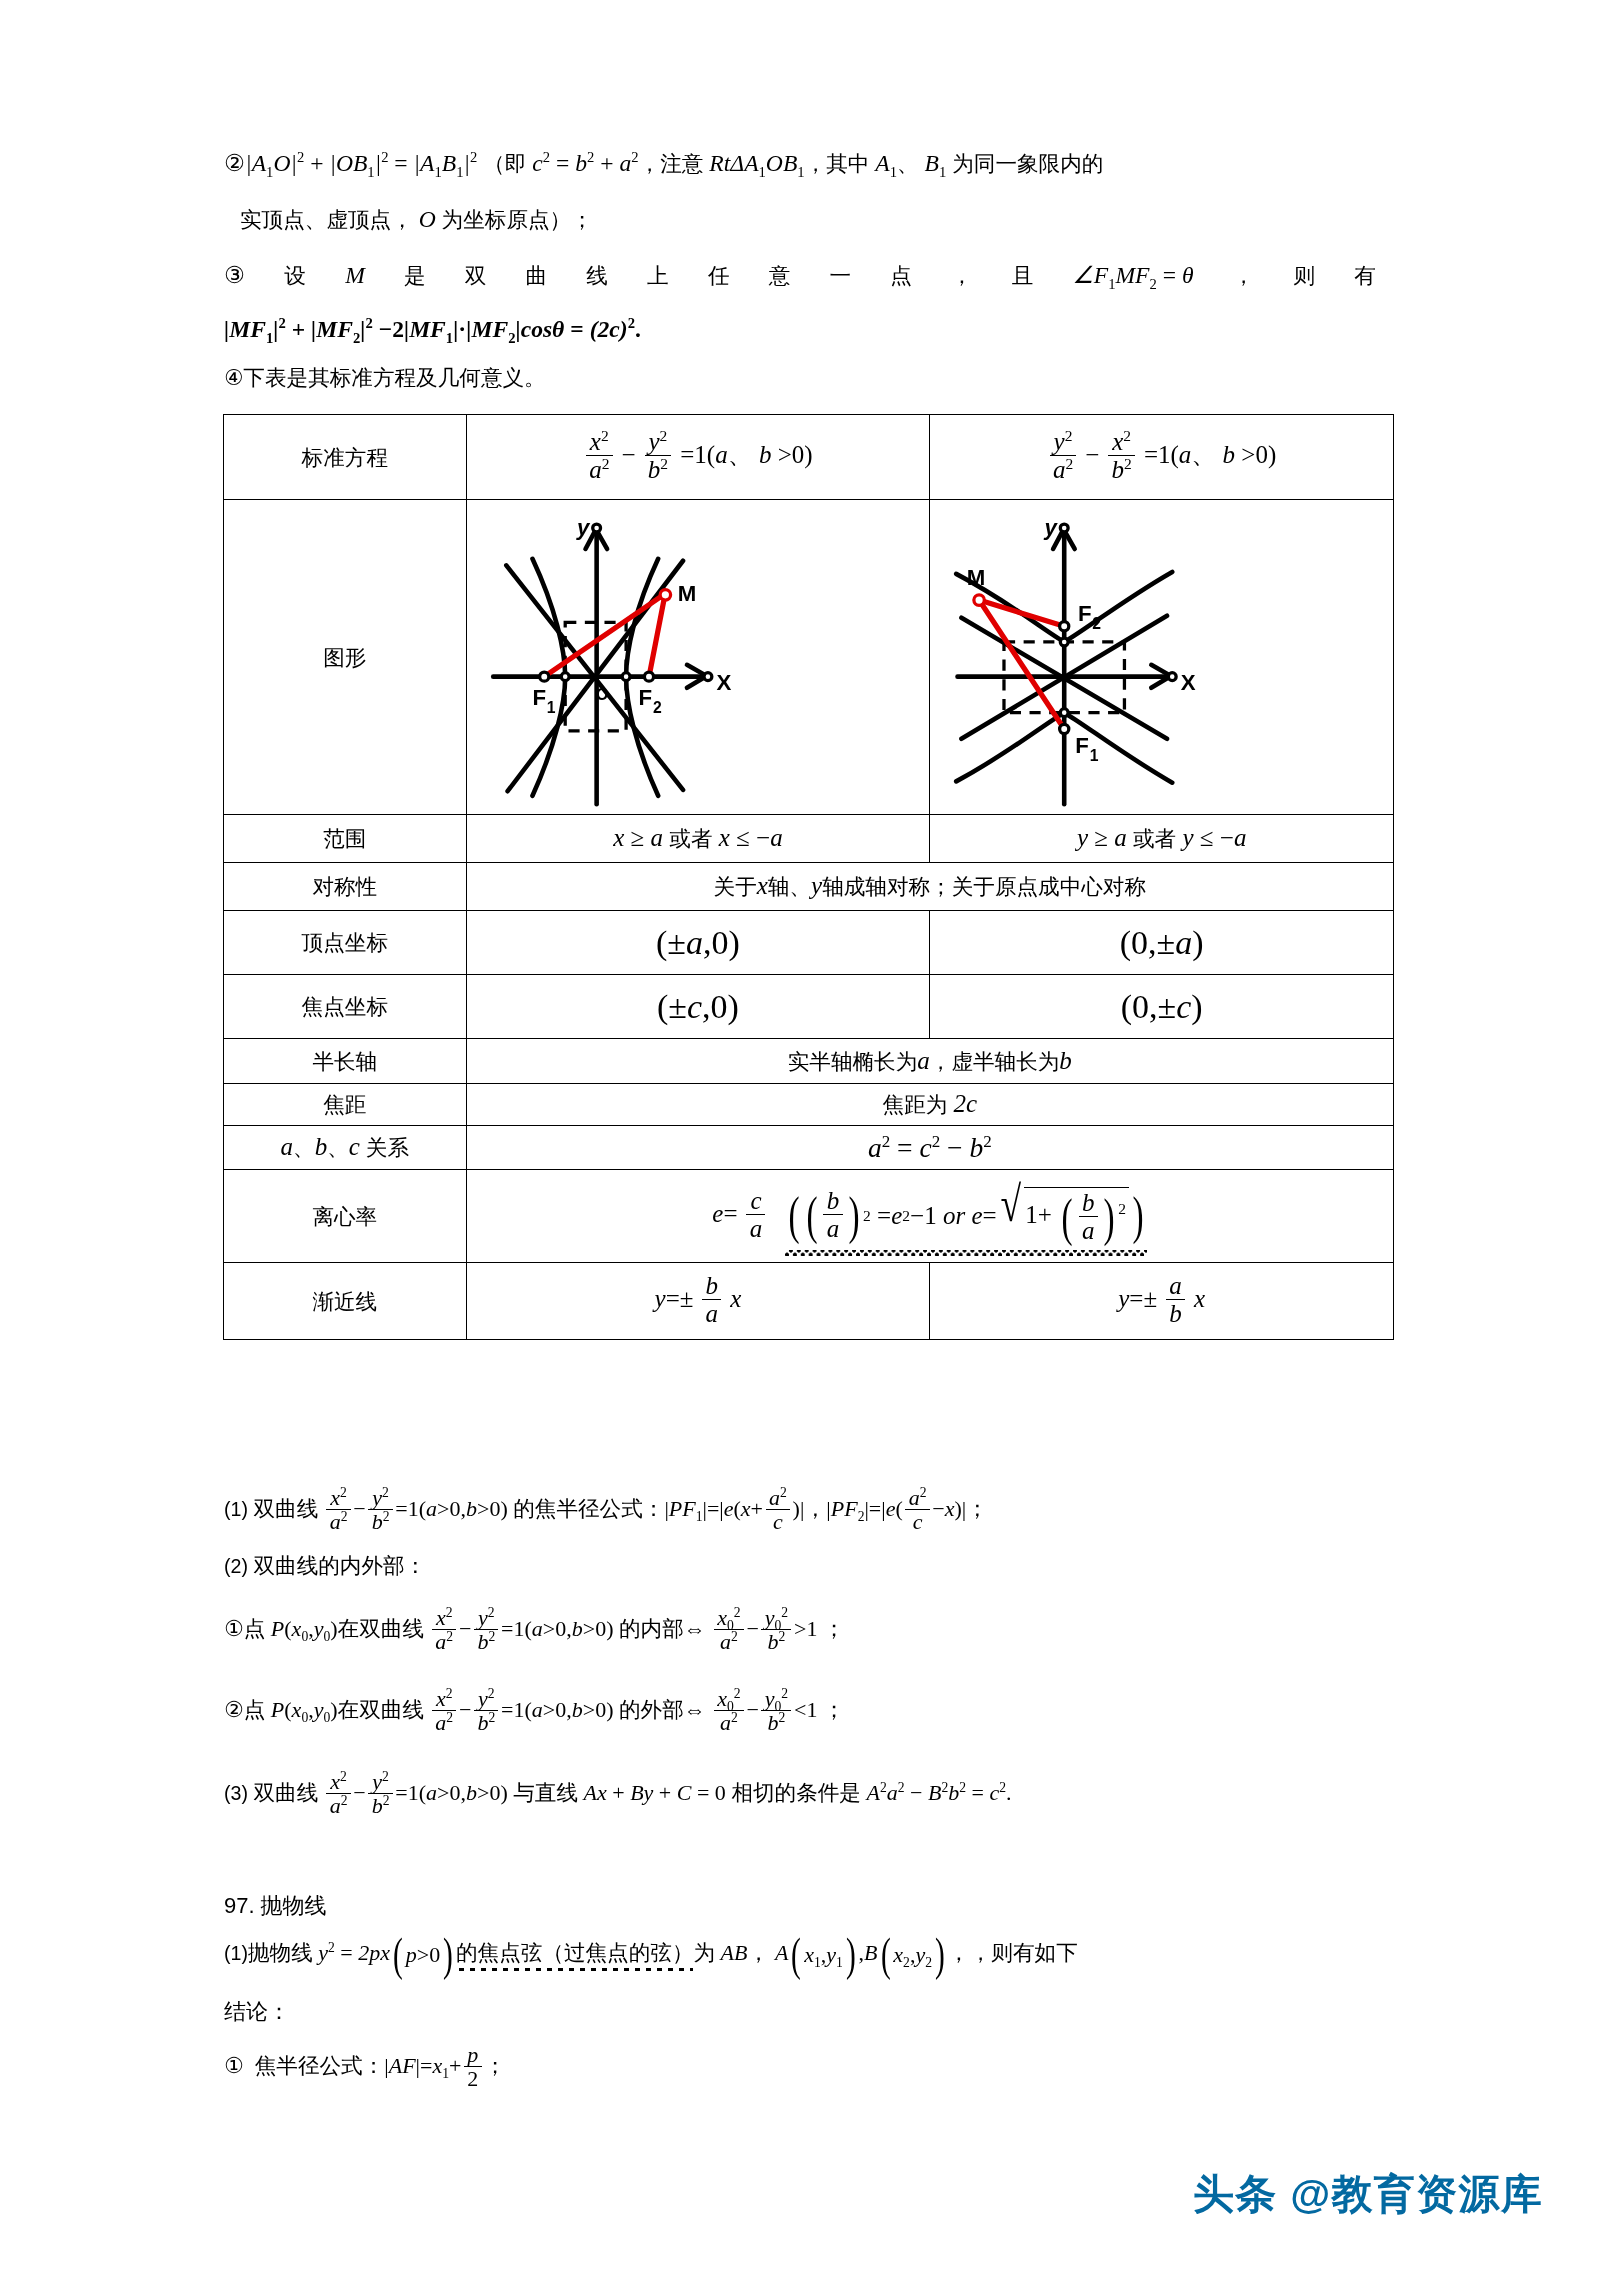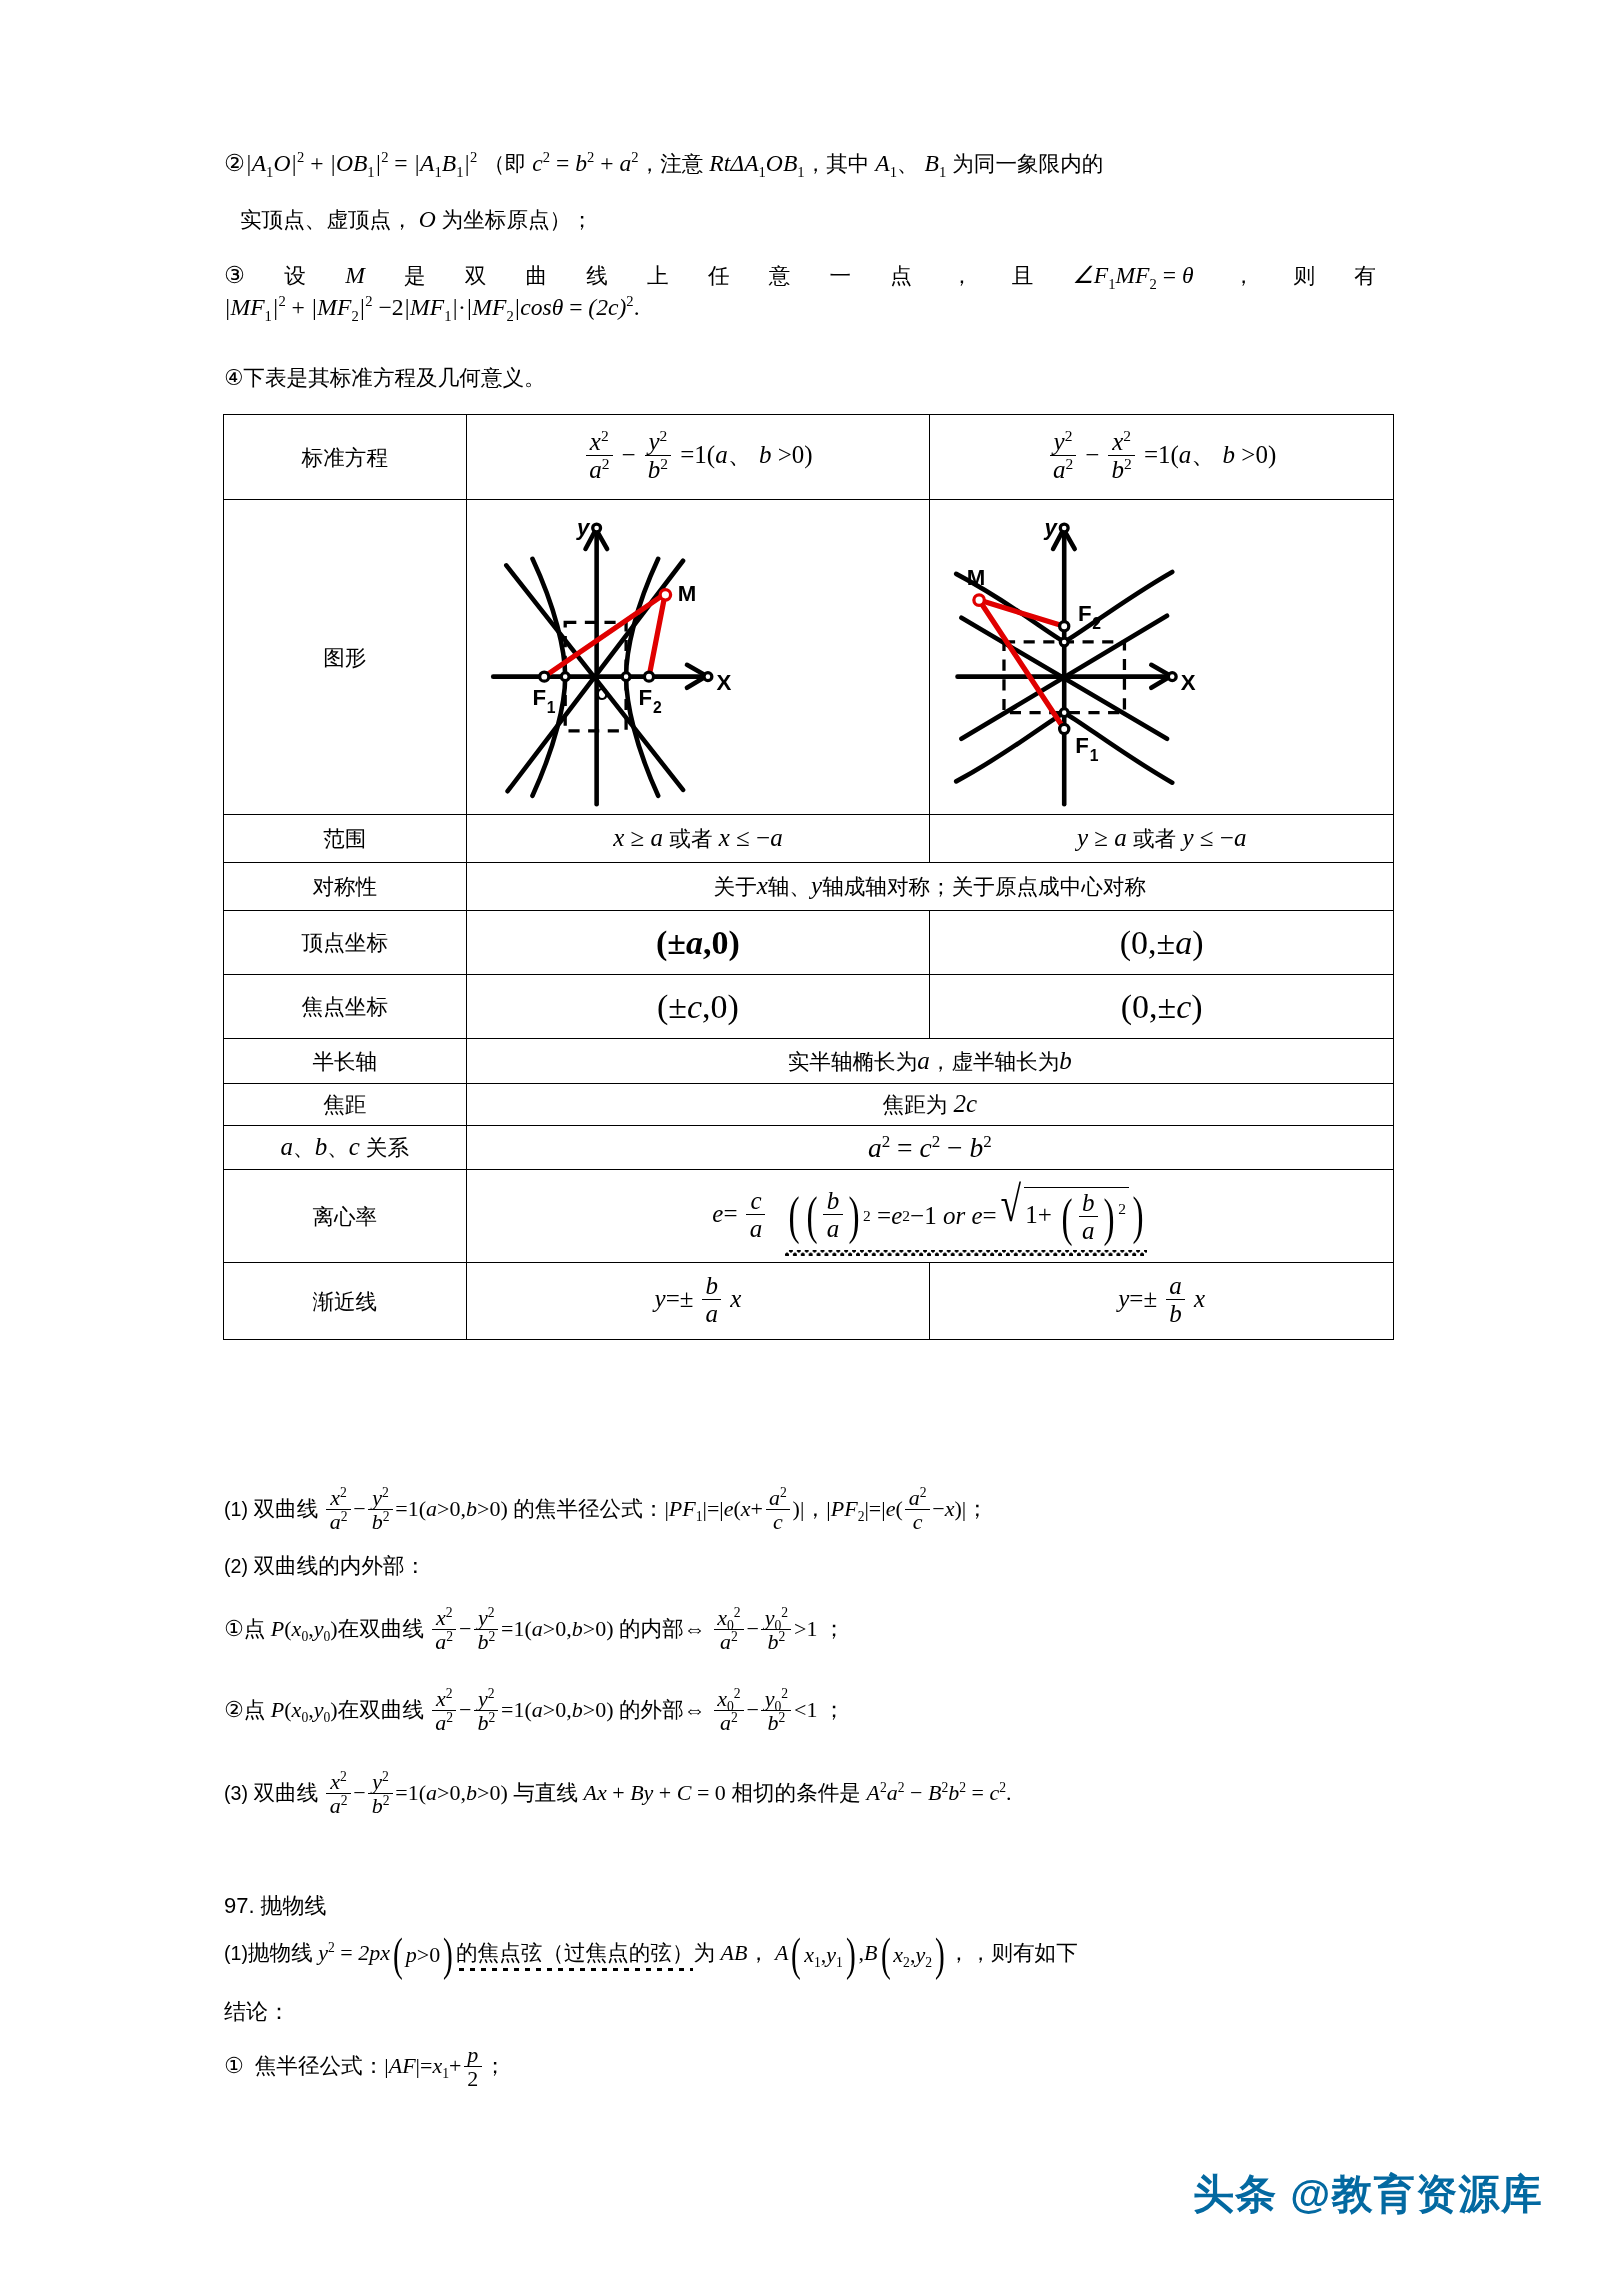--- a/index.html
+++ b/index.html
@@ -110,21 +110,21 @@
     <span class="cjk">一</span>
     <span class="cjk">点</span>
     <span class="cjk">，</span>
     <span class="cjk">且</span>
     <span class="mi">∠F<span class="sub">1</span>MF<span class="sub">2</span> <span class="mn">=</span> θ</span>
     <span class="cjk">，</span>
     <span class="cjk">则</span>
     <span class="cjk">有</span>
   </div>
 
-  <div class="line" style="left:224px; top:296px;">
+  <div class="line" style="left:224px; top:318px;font-weight:bold;">
     <span class="mi">|<span class="mi">MF<span class="sub">1</span></span>|<span class="supn">2</span></span>
     <span class="mn">+</span>
     <span class="mi">|<span class="mi">MF<span class="sub">2</span></span>|<span class="supn">2</span></span>
     <span class="mn">−</span><span class="mn">2</span><span class="mi">|<span class="mi">MF<span class="sub">1</span></span>|</span><span class="mn">·</span><span class="mi">|<span class="mi">MF<span class="sub">2</span></span>|</span><span class="mi">cosθ</span>
     <span class="mn">=</span>
     <span class="mi">(2c)<span class="supn">2</span></span><span class="mn">.</span>
   </div>
 
   <div class="line" style="left:224px; top:366px;">
     <span class="cjk">④下表是其标准方程及几何意义。</span>
@@ -279,21 +279,21 @@
         <td colspan="2">
           <span class="celltxt"><span>关于</span><span class="mi cellmath">x</span><span>轴、</span><span class="mi cellmath">y</span><span>轴成轴对称；关于原点成中心对称</span></span>
         </td>
       </tr>
 
       <tr>
         <td class="lbl" style="height:63px;">
           <span class="celltxt">顶点坐标</span>
         </td>
         <td class="c1">
-          <span style="font-size:34px;font-weight:bold;">(<span class="mn">±</span><span class="mi">a</span><span class="mn">,0</span>)</span>
+          <span style="font-size:34px;">(<span class="mn">±</span><span class="mi">a</span><span class="mn">,0</span>)</span>
         </td>
         <td class="c2">
           <span style="font-size:34px;">(<span class="mn">0,±</span><span class="mi">a</span>)</span>
         </td>
       </tr>
 
       <tr>
         <td class="lbl" style="height:63px;">
           <span class="celltxt">焦点坐标</span>
         </td>

